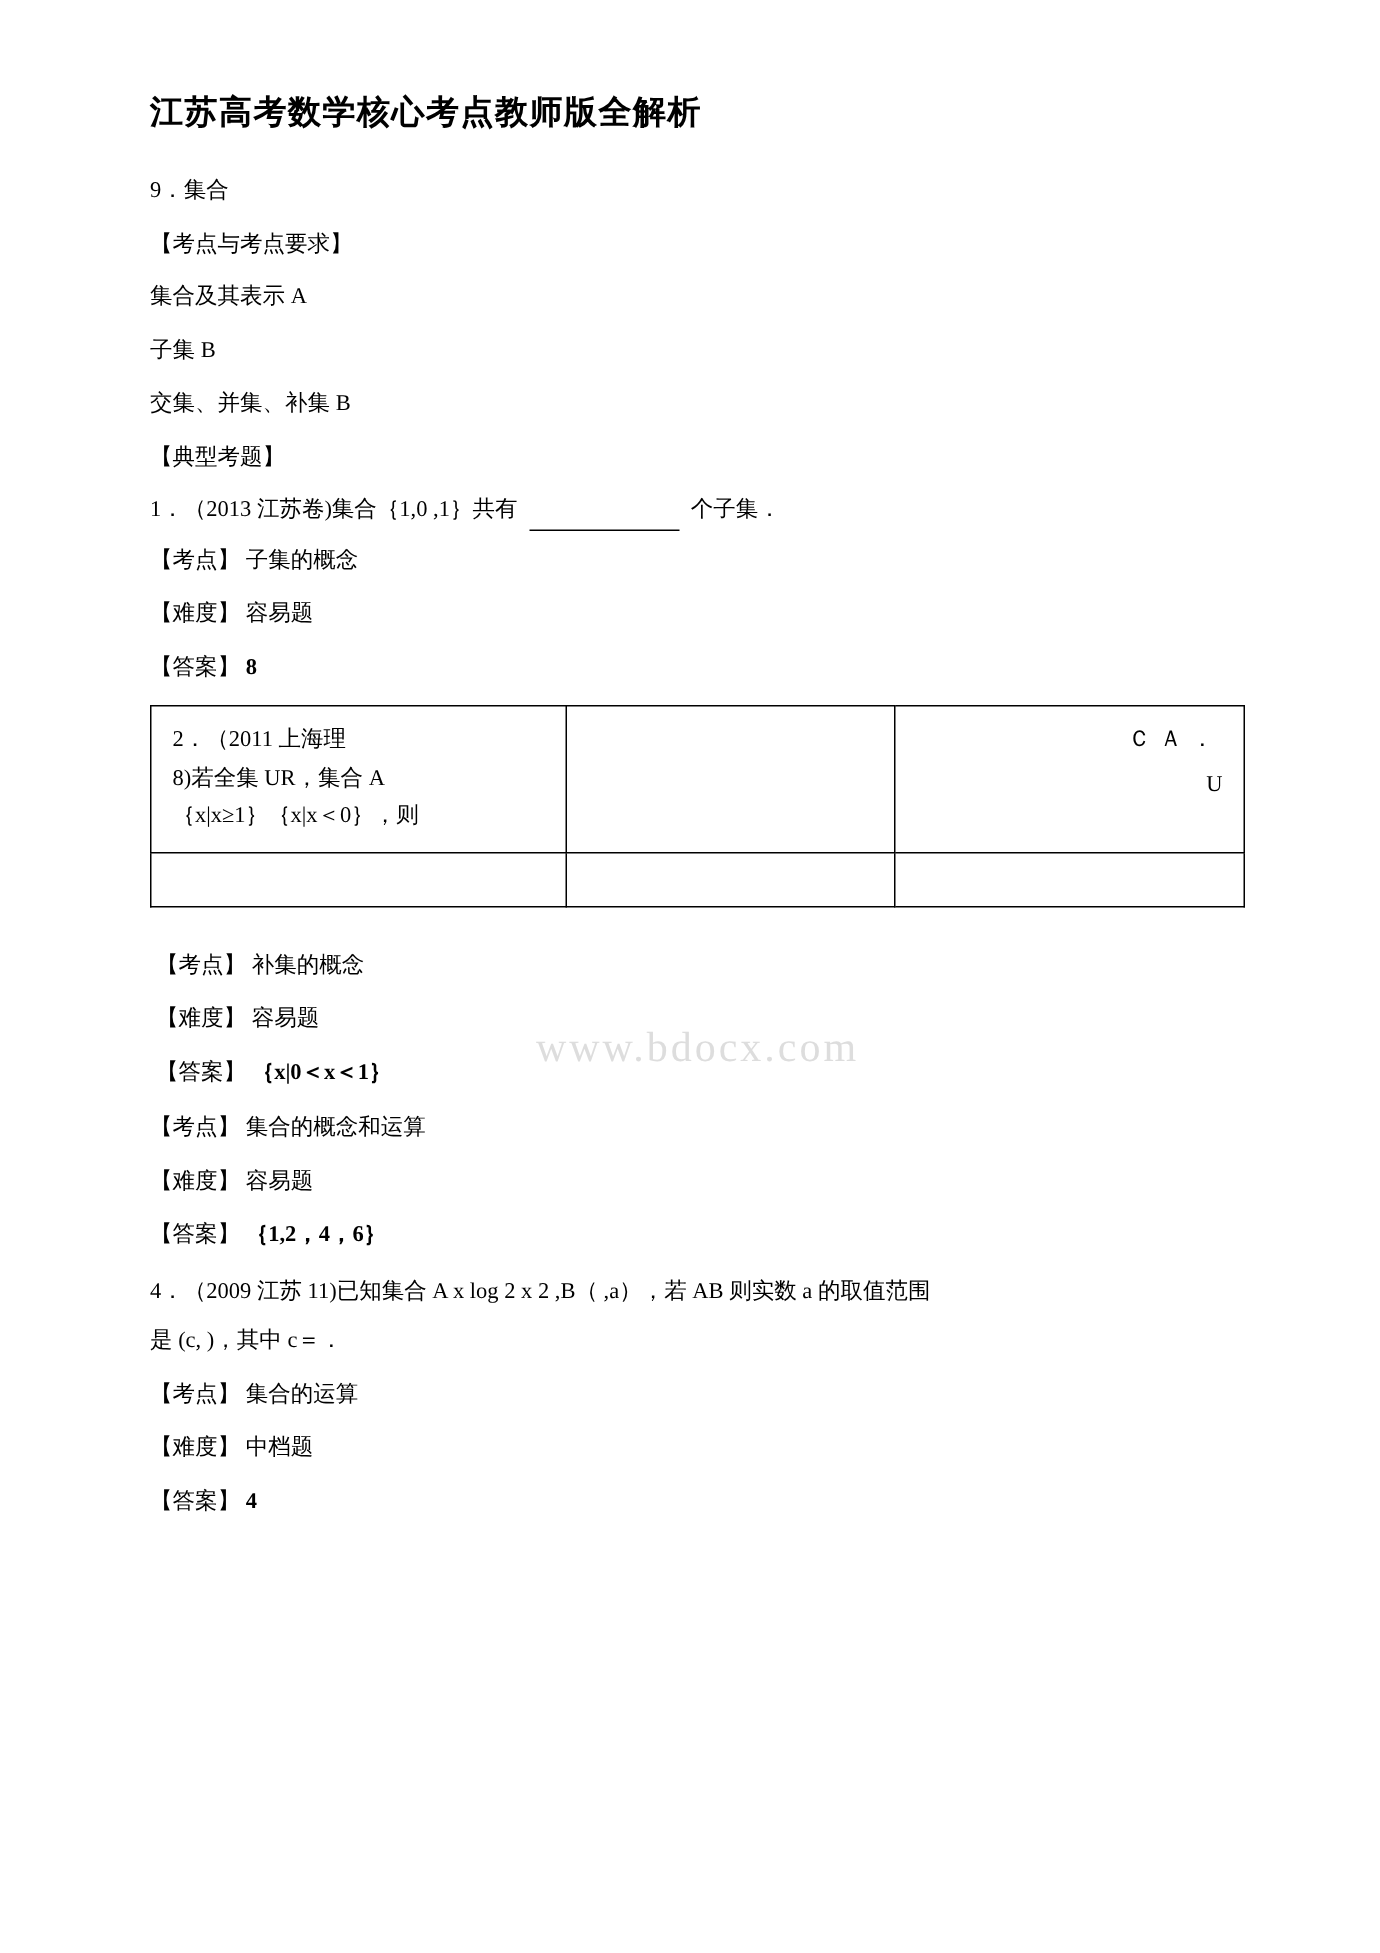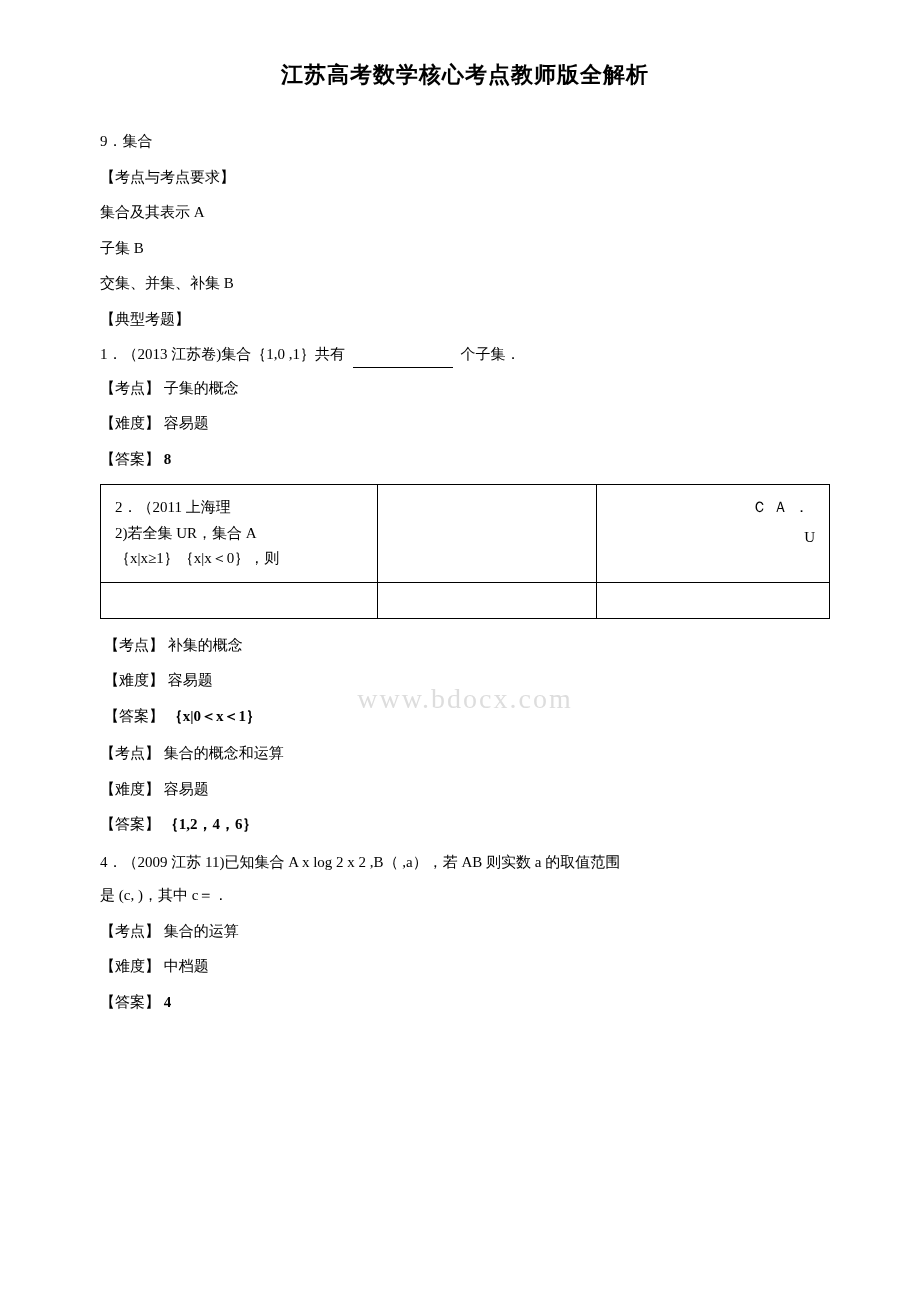--- a/index.html
+++ b/index.html
@@ -12,24 +12,23 @@
       background: #ffffff;
       font-family: "SimSun", "宋体", "Times New Roman", serif;
       font-size: 15px;
       color: #000000;
       width: 920px;
       min-height: 1302px;
       padding: 60px 90px 60px 100px;
     }
 
     .page-title {
-      text-align: center;
       font-size: 22px;
       font-weight: bold;
-      margin-bottom: 39px;
+      margin-bottom: 25px;
       letter-spacing: 1px;
     }
 
     .section-heading {
       margin-bottom: 12px;
       font-size: 15px;
     }
 
     .bold-bracket {
       font-weight: normal;
@@ -54,21 +53,21 @@
       display: inline-block;
       width: 100px;
       border-bottom: 1px solid #000;
       vertical-align: bottom;
       margin: 0 4px;
     }
 
     table.problem-table {
       border-collapse: collapse;
       width: 100%;
-      margin-bottom: 14px;
+      margin-bottom: 27px;
       margin-top: 4px;
       border-radius: 27px;
     }
 
     table.problem-table td {
       border: 1px solid #000;
       padding: 10px 14px;
       vertical-align: top;
       font-size: 15px;
       line-height: 1.7;
@@ -151,21 +150,21 @@
 
   <div class="content-line answer-line">
     <span class="bold-bracket">【答案】</span> 8
   </div>
 
   <table class="problem-table">
     <tbody>
         <tr>
       <td class="left-cell">
         <div>2．（2011 上海理</div>
-        <div>2)若全集 UR，集合 A</div>
+        <div>8)若全集 UR，集合 A</div>
         <div>｛x|x≥1｝｛x|x＜0｝，则</div>
       </td>
       <td class="middle-cell"></td>
       <td class="right-cell">
         <div class="ca-text">ＣＡ．</div>
         <div style="margin-top:4px;">U</div>
       </td>
     </tr>
     <tr class="empty-row">
       <td></td>

